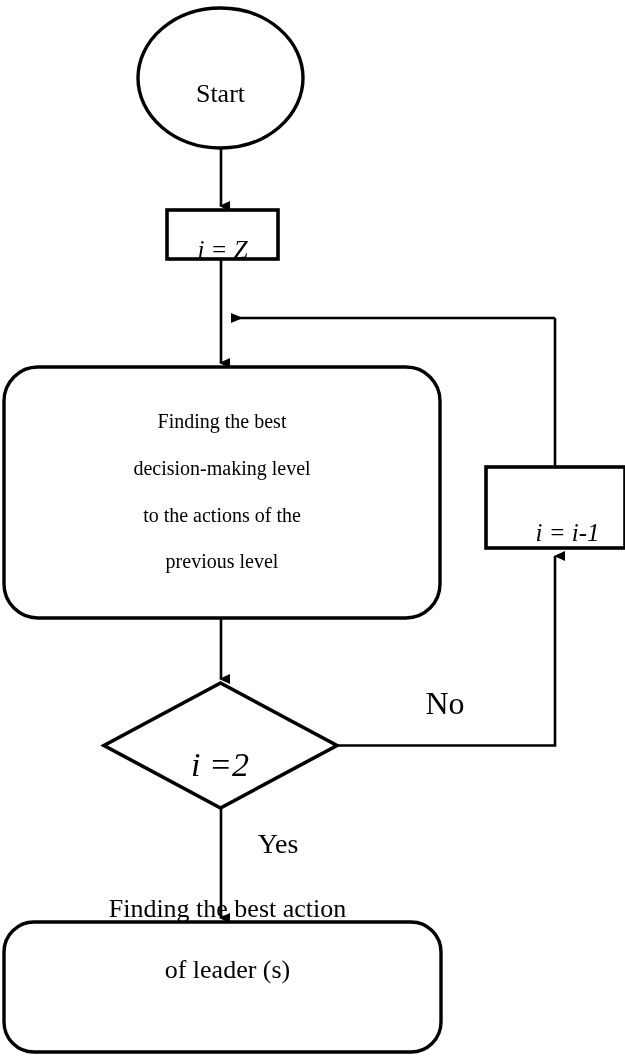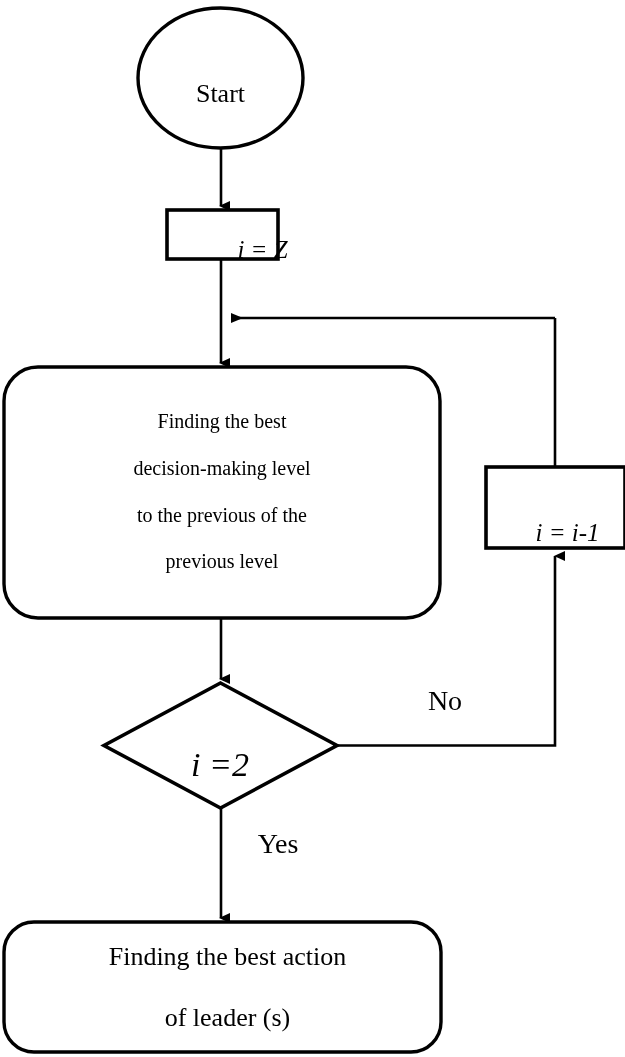--- a/index.html
+++ b/index.html
@@ -44,21 +44,20 @@
   
   #start-label {
     left: 138px; top: 24px; width: 165px; height: 140px;
     font-size: 26px;
   }
   
   #init-label {
     left: 167px; top: 210px; width: 111px; height: 49px;
     font-size: 25px;
     font-style: italic;
-    padding-left: 40px;
   }
   
   #process-label {
     left: 14px; top: 372px; width: 416px; height: 240px;
     font-size: 20px;
   }
   
   #decision-label {
     left: 140px; top: 715px; width: 160px; height: 60px;
     font-size: 34px;
@@ -66,26 +65,26 @@
   }
   
   #decrement-label {
     left: 486px; top: 467px; width: 140px; height: 80px;
     font-size: 25px;
     font-style: italic;
   }
   #decrement-label { width: 163px; align-items: flex-end; }
   
   #final-label {
-    left: 14px; top: 928px; width: 427px; height: 120px;
+    left: 14px; top: 880px; width: 427px; height: 120px;
     font-size: 26px;
   }
   #label-no {
     left: 410px; top: 687px; width: 70px;
-    font-size: 28px;
+    font-size: 32px;
   }
   #label-yes {
     left: 238px; top: 818px; width: 80px;
     font-size: 28px;
     margin-top: 12px;
   }
   .ital { font-style: italic; }
 </style>
 </head>
 <body>
@@ -137,21 +136,21 @@
   <div class="node-text" id="init-label">
     <span>
       <span class="ital">i</span><span> = Z</span>
     </span>
   </div>
 
   <div class="node-text" id="process-label">
     <div>
       <div>Finding the best</div>
       <div>decision-making  level</div>
-      <div>to the previous of the</div>
+      <div>to the actions of the</div>
       <div>previous  level</div>
     </div>
   </div>
 
   <div class="node-text" id="decision-label">
     <span>
       <span class="ital">i</span><span> =2</span>
     </span>
   </div>
 

